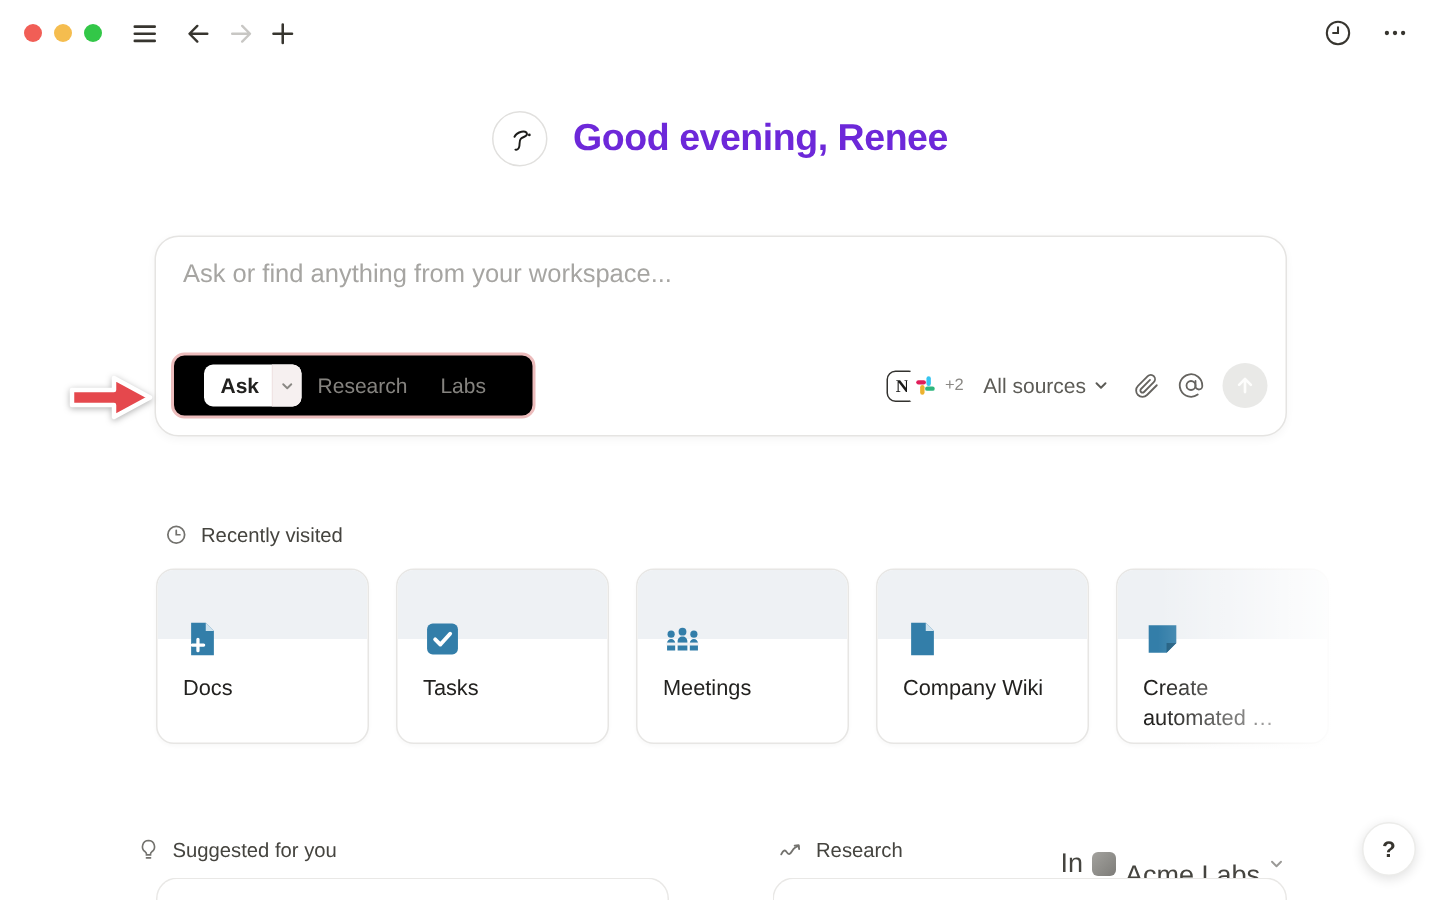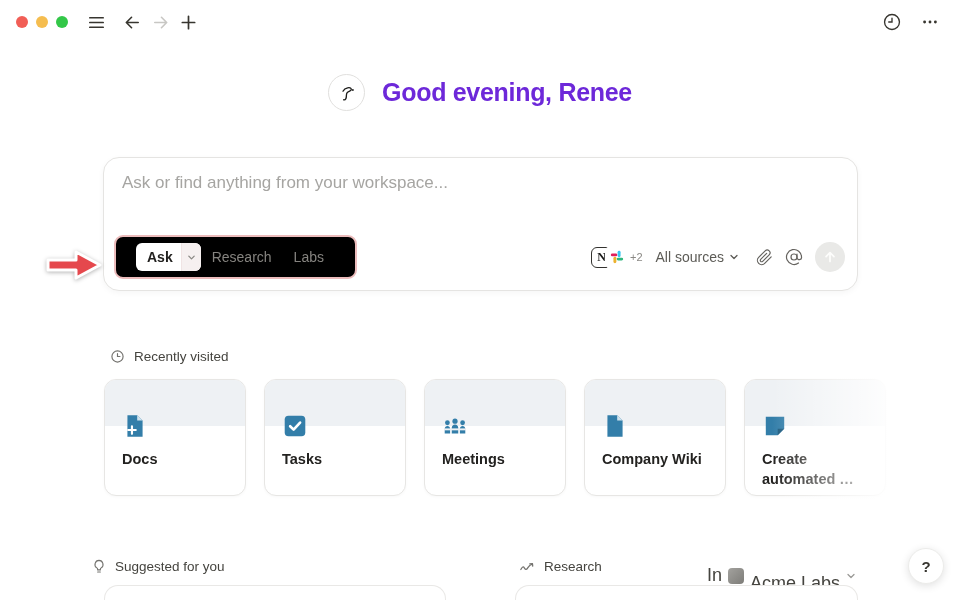--- a/index.html
+++ b/index.html
@@ -48,21 +48,21 @@
   
   .anno-arrow { position:absolute; left:44px; top:247px; filter:drop-shadow(0 1px 2px rgba(0,0,0,0.3)); }
 
   
   .section-label { display:flex; align-items:center; gap:9px; font-size:13.5px; color:#45443f; }
   .recent-label { position:absolute; left:110px; top:349px; }
   .cards-row { position:absolute; left:104px; top:379px; display:flex; gap:18px; }
   .rv-card { position:relative; width:142px; height:117px; background:#fff; border:1px solid #e7e6e4; border-radius:12px; overflow:hidden; cursor:pointer; box-shadow:0 1px 3px rgba(0,0,0,0.03); }
   .rv-band { height:46px; background:#eef1f4; }
   .rv-icon { position:absolute; left:17px; top:33px; }
-  .rv-title { position:absolute; left:17px; top:70px; width:108px; font-size:14.5px; font-weight:700; color:#232220; line-height:1.35; }
+  .rv-title { position:absolute; left:17px; top:70px; width:108px; font-size:14.5px; font-weight:400; color:#232220; line-height:1.35; }
   .fade-right { position:absolute; left:772px; top:372px; width:188px; height:136px; background:linear-gradient(90deg, rgba(255,255,255,0) 0%, #fff 68%); pointer-events:none; }
 
   
   .suggested-label { position:absolute; left:92px; top:559px; }
   .trending-label { position:absolute; left:519px; top:559px; }
   .workspace-picker { position:absolute; right:104px; top:557px; display:flex; align-items:center; gap:6px; background:none; border:none; font-family:"Liberation Sans", sans-serif; font-size:18px; color:#45443f; cursor:pointer; }
   .ws-avatar { width:16px; height:16px; border-radius:4px; background:linear-gradient(135deg,#a3a29e,#7d7c78); }
   .ws-name { font-weight:400;margin-top:16px; }
   .bottom-card { position:absolute; top:585px; height:30px; background:#fff; border:1px solid #e9e8e6; border-bottom:none; border-radius:14px 14px 0 0; }
   .bottom-card.left { left:104px; width:342px; }

